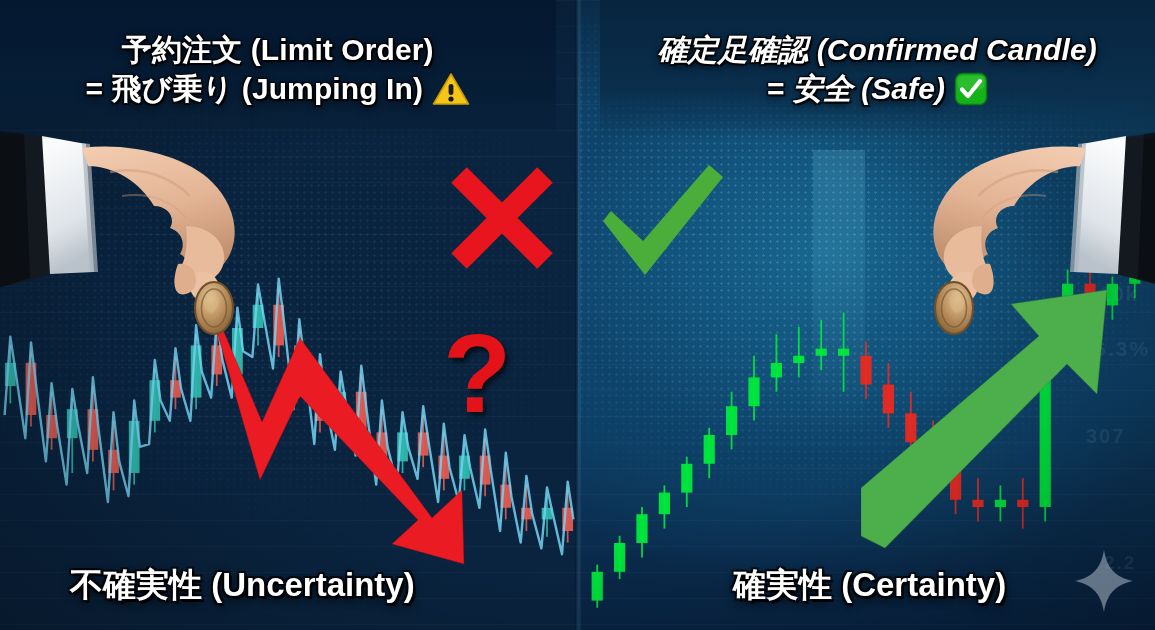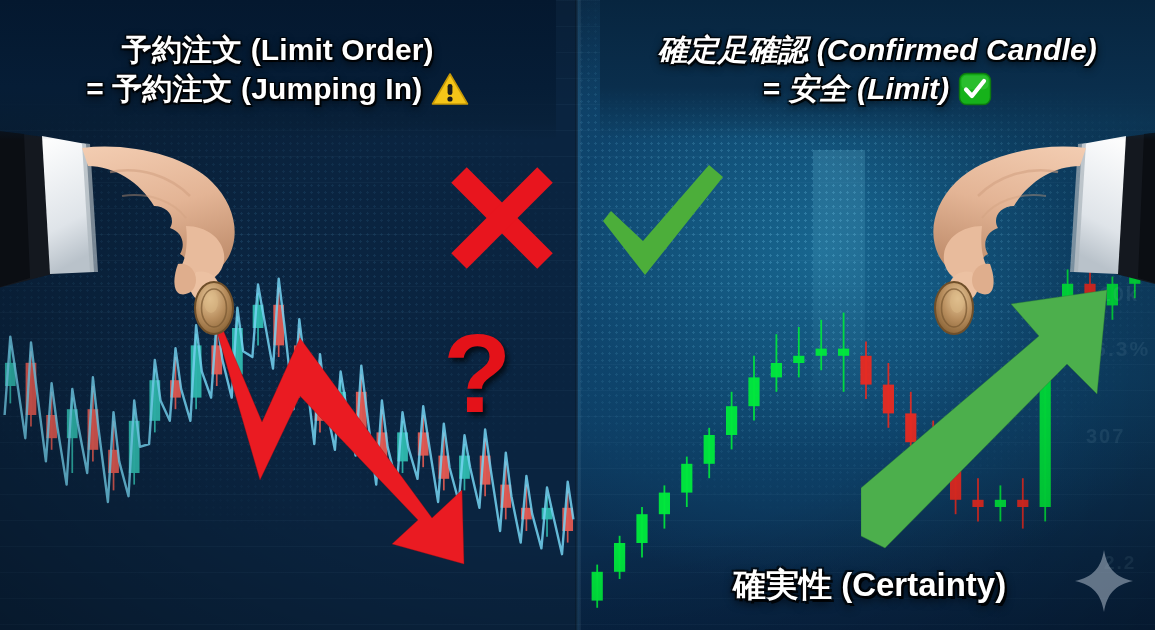--- a/index.html
+++ b/index.html
@@ -380,48 +380,49 @@
 
   <div id="q-mark">?</div>
 
   <div id="header">
 
     <div class="hdr-half" id="hdr-left">
       <div class="hdr-line">
         <span>予約注文 (Limit Order)</span>
       </div>
       <div class="hdr-line">
-        <span>= 予約注文 (Jumping In)</span>
+        <span>= 飛び乗り (Jumping In)</span>
         <span class="warn-badge">
           <svg width="38" height="34" viewBox="0 0 38 34">
             <path d="M19,2 L36.5,32 L1.5,32 Z" fill="#f5c518" stroke="#c99a06" stroke-width="1.6" stroke-linejoin="round"></path>
             <rect x="16.6" y="12" width="4.8" height="11" rx="2.3" fill="#1b1b1b"></rect>
             <circle cx="19" cy="27" r="2.6" fill="#1b1b1b"></circle>
           </svg>
         </span>
       </div>
     </div>
 
     <div class="hdr-half" id="hdr-right">
       <div class="hdr-line">
         <span>確定足確認 (Confirmed Candle)</span>
       </div>
       <div class="hdr-line">
-        <span>= 安全 (Limit)</span>
+        <span>= 安全 (Safe)</span>
         <span class="check-badge">
           <svg width="34" height="34" viewBox="0 0 34 34">
             <rect x="1.5" y="1.5" width="31" height="31" rx="7" fill="#16b21a" stroke="#0c7a10" stroke-width="1.4"></rect>
             <rect x="3.5" y="3.5" width="27" height="14" rx="5" fill="#3cc93f" opacity=".55"></rect>
             <path d="M8,17.5 L14,24 L26,9" fill="none" stroke="#ffffff" stroke-width="4.2" stroke-linecap="round" stroke-linejoin="round"></path>
           </svg>
         </span>
       </div>
     </div>
 
   </div>
 
+  <div class="caption" id="caption-left">不確実性 (Uncertainty)</div>
   <div class="caption" id="caption-right">確実性 (Certainty)</div>
 
   <svg id="sparkle" viewBox="0 0 62 66">
     <path d="M31,2 C34,20 42,29 60,33 C42,37 34,46 31,64 C28,46 20,37 2,33 C20,29 28,20 31,2 Z" fill="#9aa8b8"></path>
   </svg>
 
 </div>
 
 </body></html>

